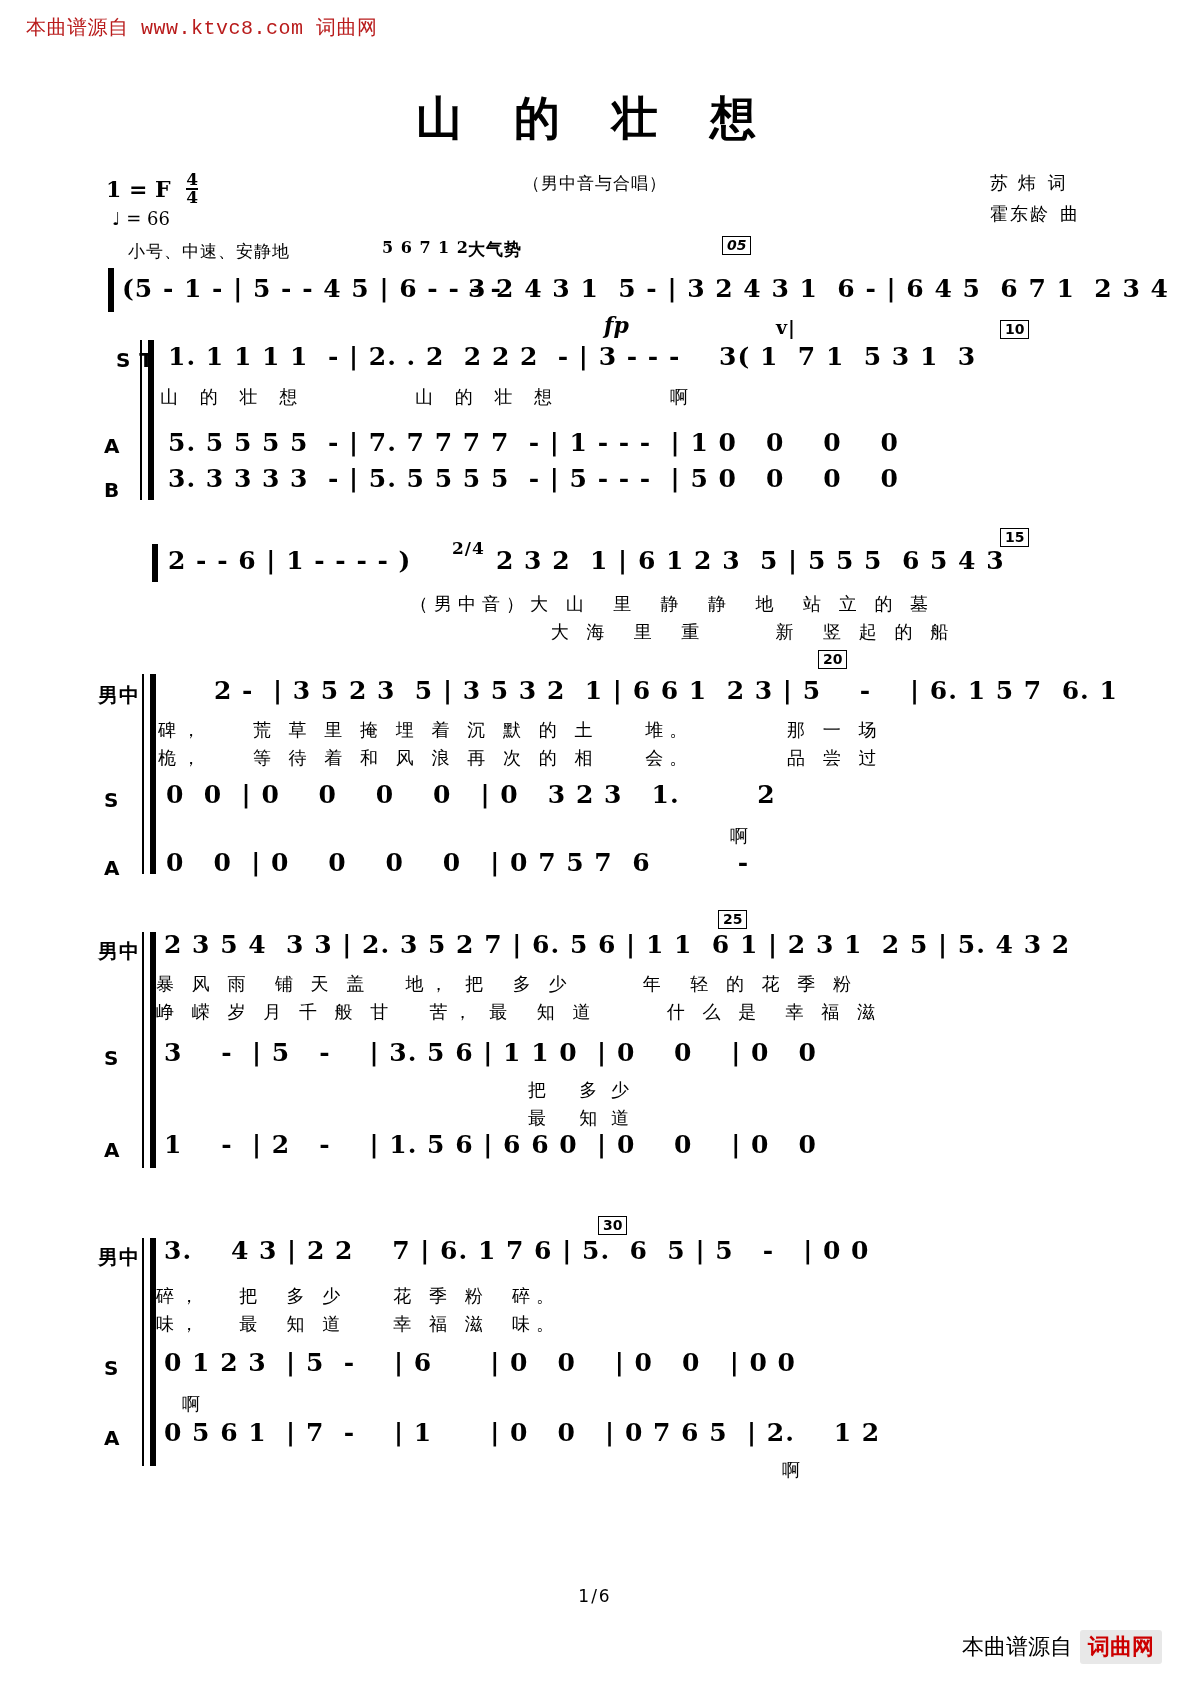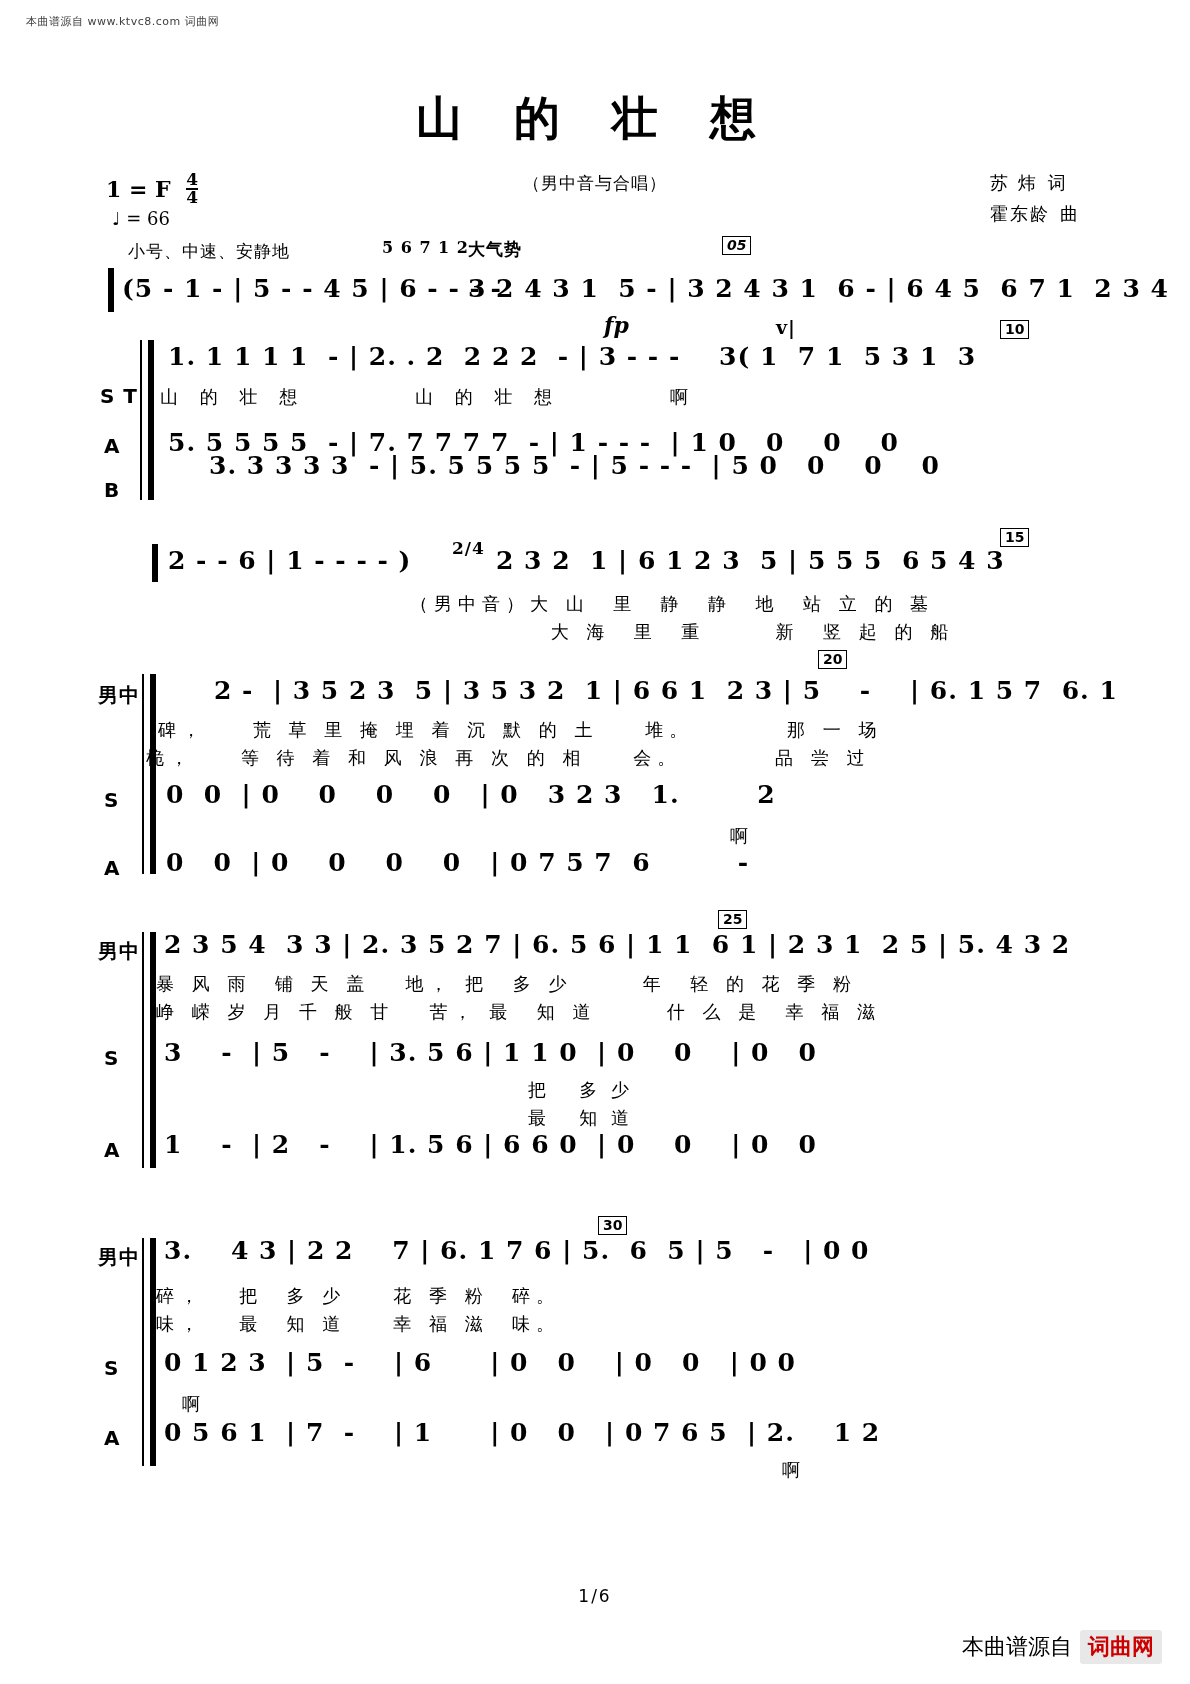--- a/index.html
+++ b/index.html
@@ -19,24 +19,25 @@
     position: relative;
     width: 1190px;
     height: 1684px;
   }
 
   
   .top-watermark {
     position: absolute;
     left: 26px;
     top: 14px;
-    font-size: 11px;
+    font-size: 20px;
     letter-spacing: 0.5px;
     white-space: nowrap;
-    color: #404040;
+    color: #b91c1c;
+    font-family: Liberation Mono, monospace;
   }
 
   
   .title {
     position: absolute;
     left: 0;
     right: 0;
     top: 88px;
     text-align: center;
     font-size: 46px;
@@ -200,46 +201,46 @@
   <div class="notes" style="left:122px; top:276px;">(5 - 1 - | 5 - - 4 5 | 6 - - - -</div>
   <div class="notes" style="left:468px; top:276px;">3 2 4 3 1  5 - | 3 2 4 3 1  6 - | 6 4 5  6 7 1  2 3 4  5 6 7 )</div>
 
   <div class="dyn" style="left:604px; top:312px;">fp</div>
   <div class="notes" style="left:776px; top:318px; font-size:19px;">v|</div>
   <div class="bar-num" style="left:1000px; top:320px;">10</div>
 
   <div class="brace thick" style="left:148px; top:340px; height:160px;"></div>
   <div class="brace" style="left:140px; top:340px; height:160px; border-left-width:2px;"></div>
 
-  <div class="voice-label" style="left:100px; top:348px;margin-top:36px;">S T</div>
+  <div class="voice-label" style="left:116px; top:348px;">S T</div>
   <div class="notes" style="left:168px; top:344px;">1. 1 1 1 1  - | 2. . 2  2 2 2  - | 3 - - -    3( 1  7 1  5 3 1  3</div>
   <div class="lyr" style="left:160px; top:385px; letter-spacing:8px;">山 的 壮 想        山 的 壮 想        啊</div>
 
   <div class="voice-label" style="left:104px; top:434px;">A</div>
   <div class="notes" style="left:168px; top:430px;">5. 5 5 5 5  - | 7. 7 7 7 7  - | 1 - - -  | 1 0   0    0    0</div>
 
   <div class="voice-label" style="left:104px; top:478px;">B</div>
-  <div class="notes" style="left:168px; top:453px;margin-left:41px;">3. 3 3 3 3  - | 5. 5 5 5 5  - | 5 - - -  | 5 0   0    0    0</div>
+  <div class="notes" style="left:168px; top:466px;">3. 3 3 3 3  - | 5. 5 5 5 5  - | 5 - - -  | 5 0   0    0    0</div>
 
   <div class="bar-num" style="left:1000px; top:528px;">15</div>
   <div class="brace thick" style="left:152px; top:544px; height:38px;"></div>
   <div class="notes" style="left:168px; top:548px;">2 - - 6 | 1 - - - - )</div>
   <div class="notes" style="left:452px; top:540px; font-size:17px; line-height:0.95;">2/4</div>
   <div class="notes" style="left:496px; top:548px;">2 3 2  1 | 6 1 2 3  5 | 5 5 5  6 5 4 3</div>
   <div class="lyr" style="left:410px; top:592px; letter-spacing:6px;">（男中音）大 山  里  静  静  地  站 立 的 墓</div>
   <div class="lyr" style="left:410px; top:620px; letter-spacing:6px;">            大 海  里  重      新  竖 起 的 船</div>
 
   <div class="bar-num" style="left:818px; top:650px;">20</div>
   <div class="brace thick" style="left:150px; top:674px; height:200px;"></div>
   <div class="brace" style="left:142px; top:674px; height:200px; border-left-width:2px;"></div>
 
   <div class="voice-label" style="left:98px; top:682px;">男中</div>
   <div class="notes" style="left:166px; top:678px;margin-left:48px;">2 -  | 3 5 2 3  5 | 3 5 3 2  1 | 6 6 1  2 3 | 5    -    | 6. 1 5 7  6. 1</div>
   <div class="lyr" style="left:158px; top:718px; letter-spacing:6px;">碑，    荒 草 里 掩 埋 着 沉 默 的 土    堆。        那 一 场</div>
-  <div class="lyr" style="left:146px; top:746px; letter-spacing:6px;text-align:center;">桅，    等 待 着 和 风 浪 再 次 的 相    会。        品 尝 过</div>
+  <div class="lyr" style="left:158px; top:746px; letter-spacing:6px;text-align:center;">桅，    等 待 着 和 风 浪 再 次 的 相    会。        品 尝 过</div>
 
   <div class="voice-label" style="left:104px; top:788px;">S</div>
   <div class="notes" style="left:166px; top:782px;">0  0  | 0    0    0    0   | 0   3 2 3   1.        2</div>
 
   <div class="voice-label" style="left:104px; top:856px;">A</div>
   <div class="notes" style="left:166px; top:850px;">0   0  | 0    0    0    0   | 0 7 5 7  6         -</div>
   <div class="lyr" style="left:730px; top:824px;">啊</div>
 
   <div class="bar-num" style="left:718px; top:910px;">25</div>
   <div class="brace thick" style="left:150px; top:932px; height:236px;"></div>

